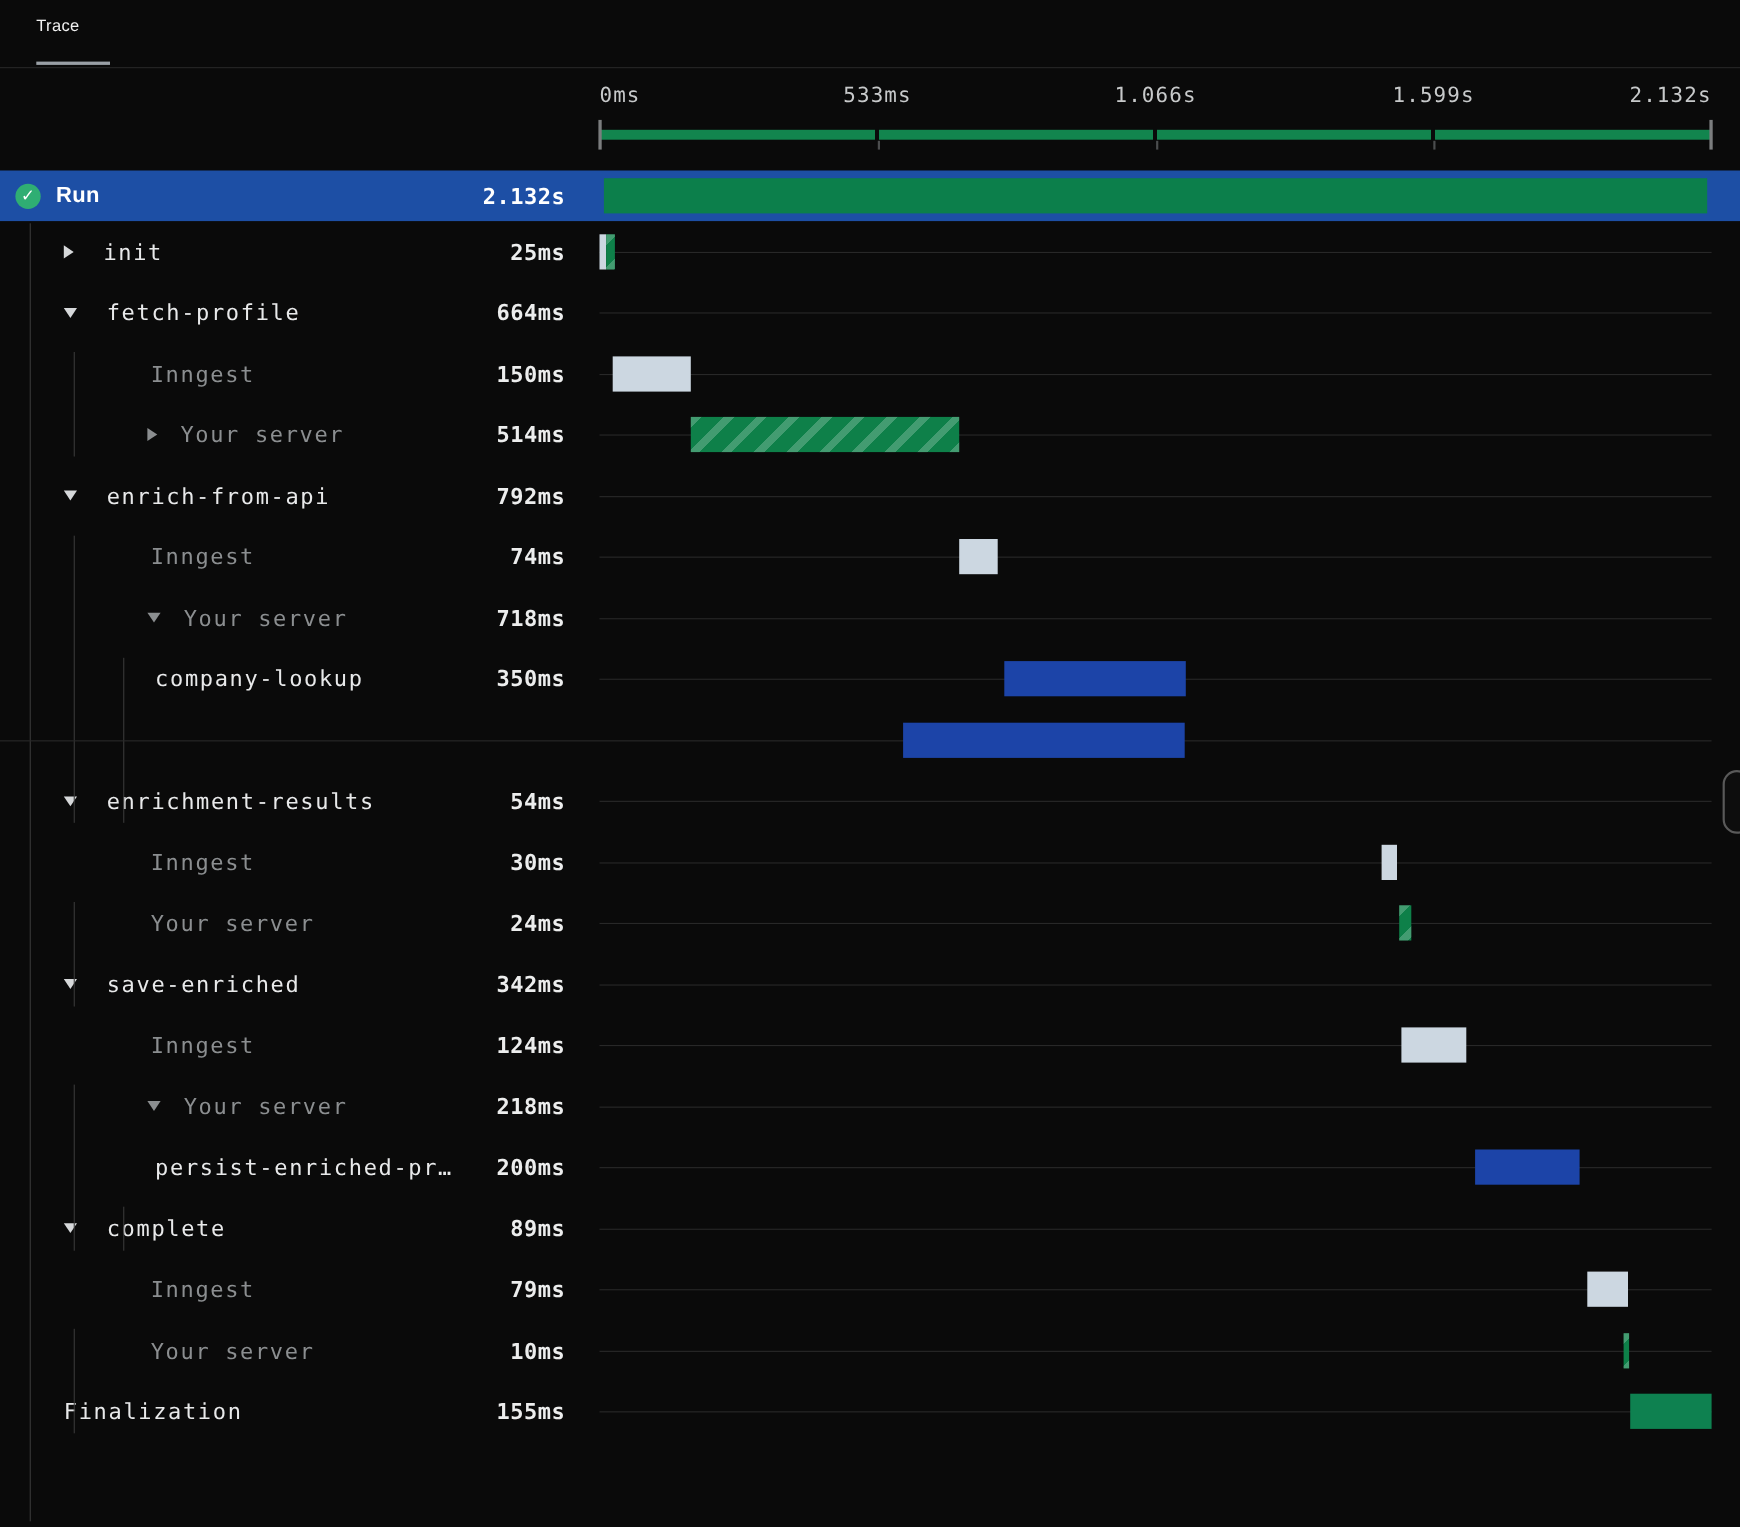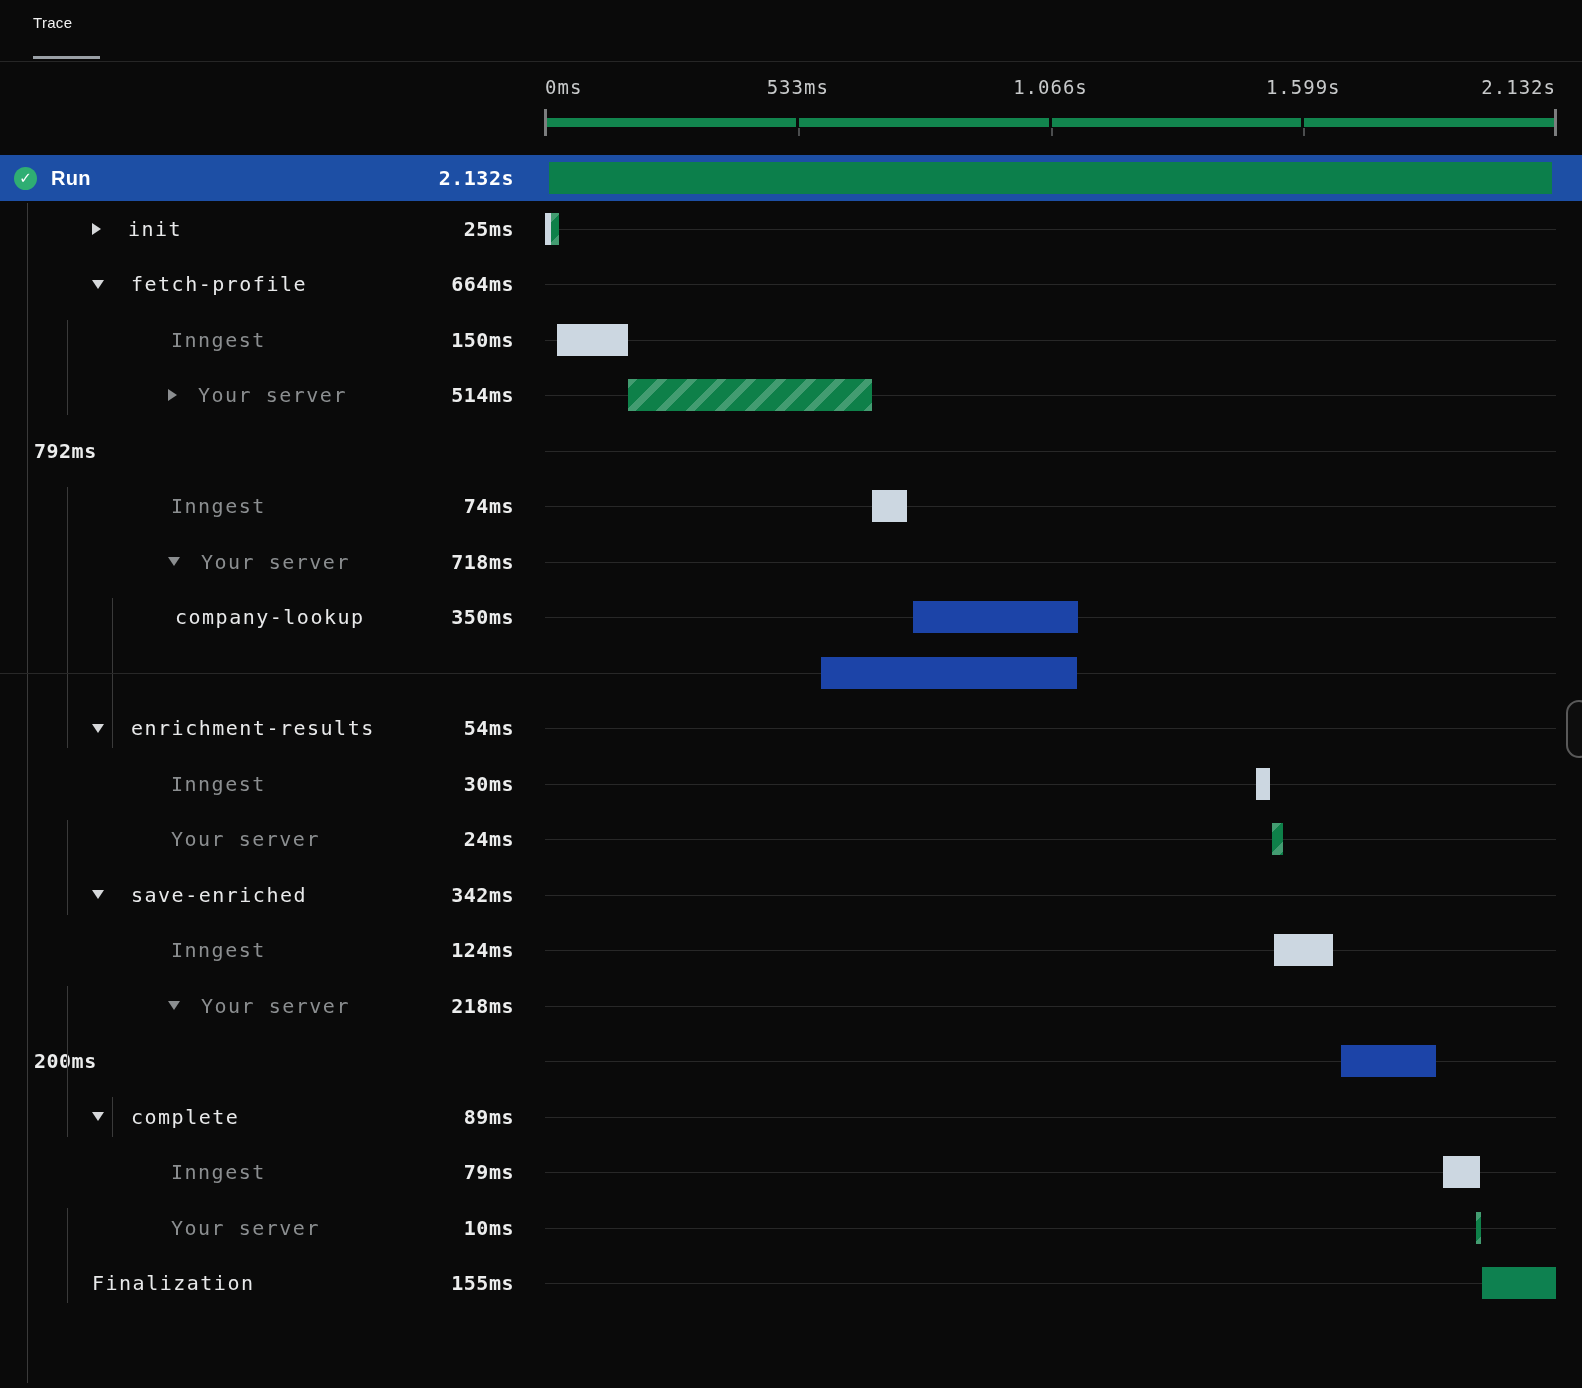--- a/index.html
+++ b/index.html
@@ -25,21 +25,21 @@
     background:linear-gradient(90deg,
       #12854e 0 calc(25% - 2px), #0a0a0a calc(25% - 2px) calc(25% + 1px),
       #12854e calc(25% + 1px) calc(50% - 2px), #0a0a0a calc(50% - 2px) calc(50% + 1px),
       #12854e calc(50% + 1px) calc(75% - 2px), #0a0a0a calc(75% - 2px) calc(75% + 1px),
       #12854e calc(75% + 1px) 100%);
   }
   .mm-tick-end { position:absolute; top:47px; width:3px; height:27px; background:#7b7d7e; }
   .mm-tick-mid { position:absolute; top:66px; width:2px; height:8px; background:#4b4d4e; }
 
   
-  .left   { width:545px; display:flex; align-items:center; height:100%;padding-left:34px; }
+  .left   { width:545px; display:flex; align-items:center; height:100%; }
   .label-area { flex:1; display:flex; align-items:center; min-width:0; }
   .dur    { text-align:right; padding-right:31px; font-size:20px; font-weight:700;
             letter-spacing:.5px; color:#eceded; white-space:nowrap; }
   .timeline { flex:1; position:relative; height:100%; margin-right:26px; }
   .timeline::before { content:""; position:absolute; left:0; right:0; top:50%; height:1px; background:#282828; }
   .bar { position:absolute; top:50%; transform:translateY(-50%); height:32px; min-width:4px; }
 
   
   .run-row { height:46px; background:#1d4fa5; display:flex; cursor:pointer; }
   .run-row .left { padding-left:14px; }
@@ -186,20 +186,24 @@
         <span class="lbl system">Your server</span>
       </span>
       <span class="dur">514ms</span>
     </div>
     <div class="timeline">
       <span class="bar bar-server" style="left: 8.20826%; width: 24.1088%;"></span>
     </div>
   </div>
       <div class="row d1 has-arrow">
     <div class="left">
+      <span class="label-area">
+        <span class="tri tri-down depth1"></span>
+        <span class="lbl step">enrich-from-api</span>
+      </span>
       <span class="dur">792ms</span>
     </div>
     <div class="timeline">
       
     </div>
   </div>
       <div class="row d2">
     <div class="left">
       <span class="label-area">
 
@@ -307,20 +311,24 @@
         <span class="lbl system">Your server</span>
       </span>
       <span class="dur">218ms</span>
     </div>
     <div class="timeline">
       
     </div>
   </div>
       <div class="row d3">
     <div class="left">
+      <span class="label-area">
+
+        <span class="lbl step">persist-enriched-pr…</span>
+      </span>
       <span class="dur">200ms</span>
     </div>
     <div class="timeline">
       <span class="bar bar-step" style="left: 78.7054%; width: 9.38086%;"></span>
     </div>
   </div>
       <div class="row d1 has-arrow">
     <div class="left">
       <span class="label-area">
         <span class="tri tri-down depth1"></span>

